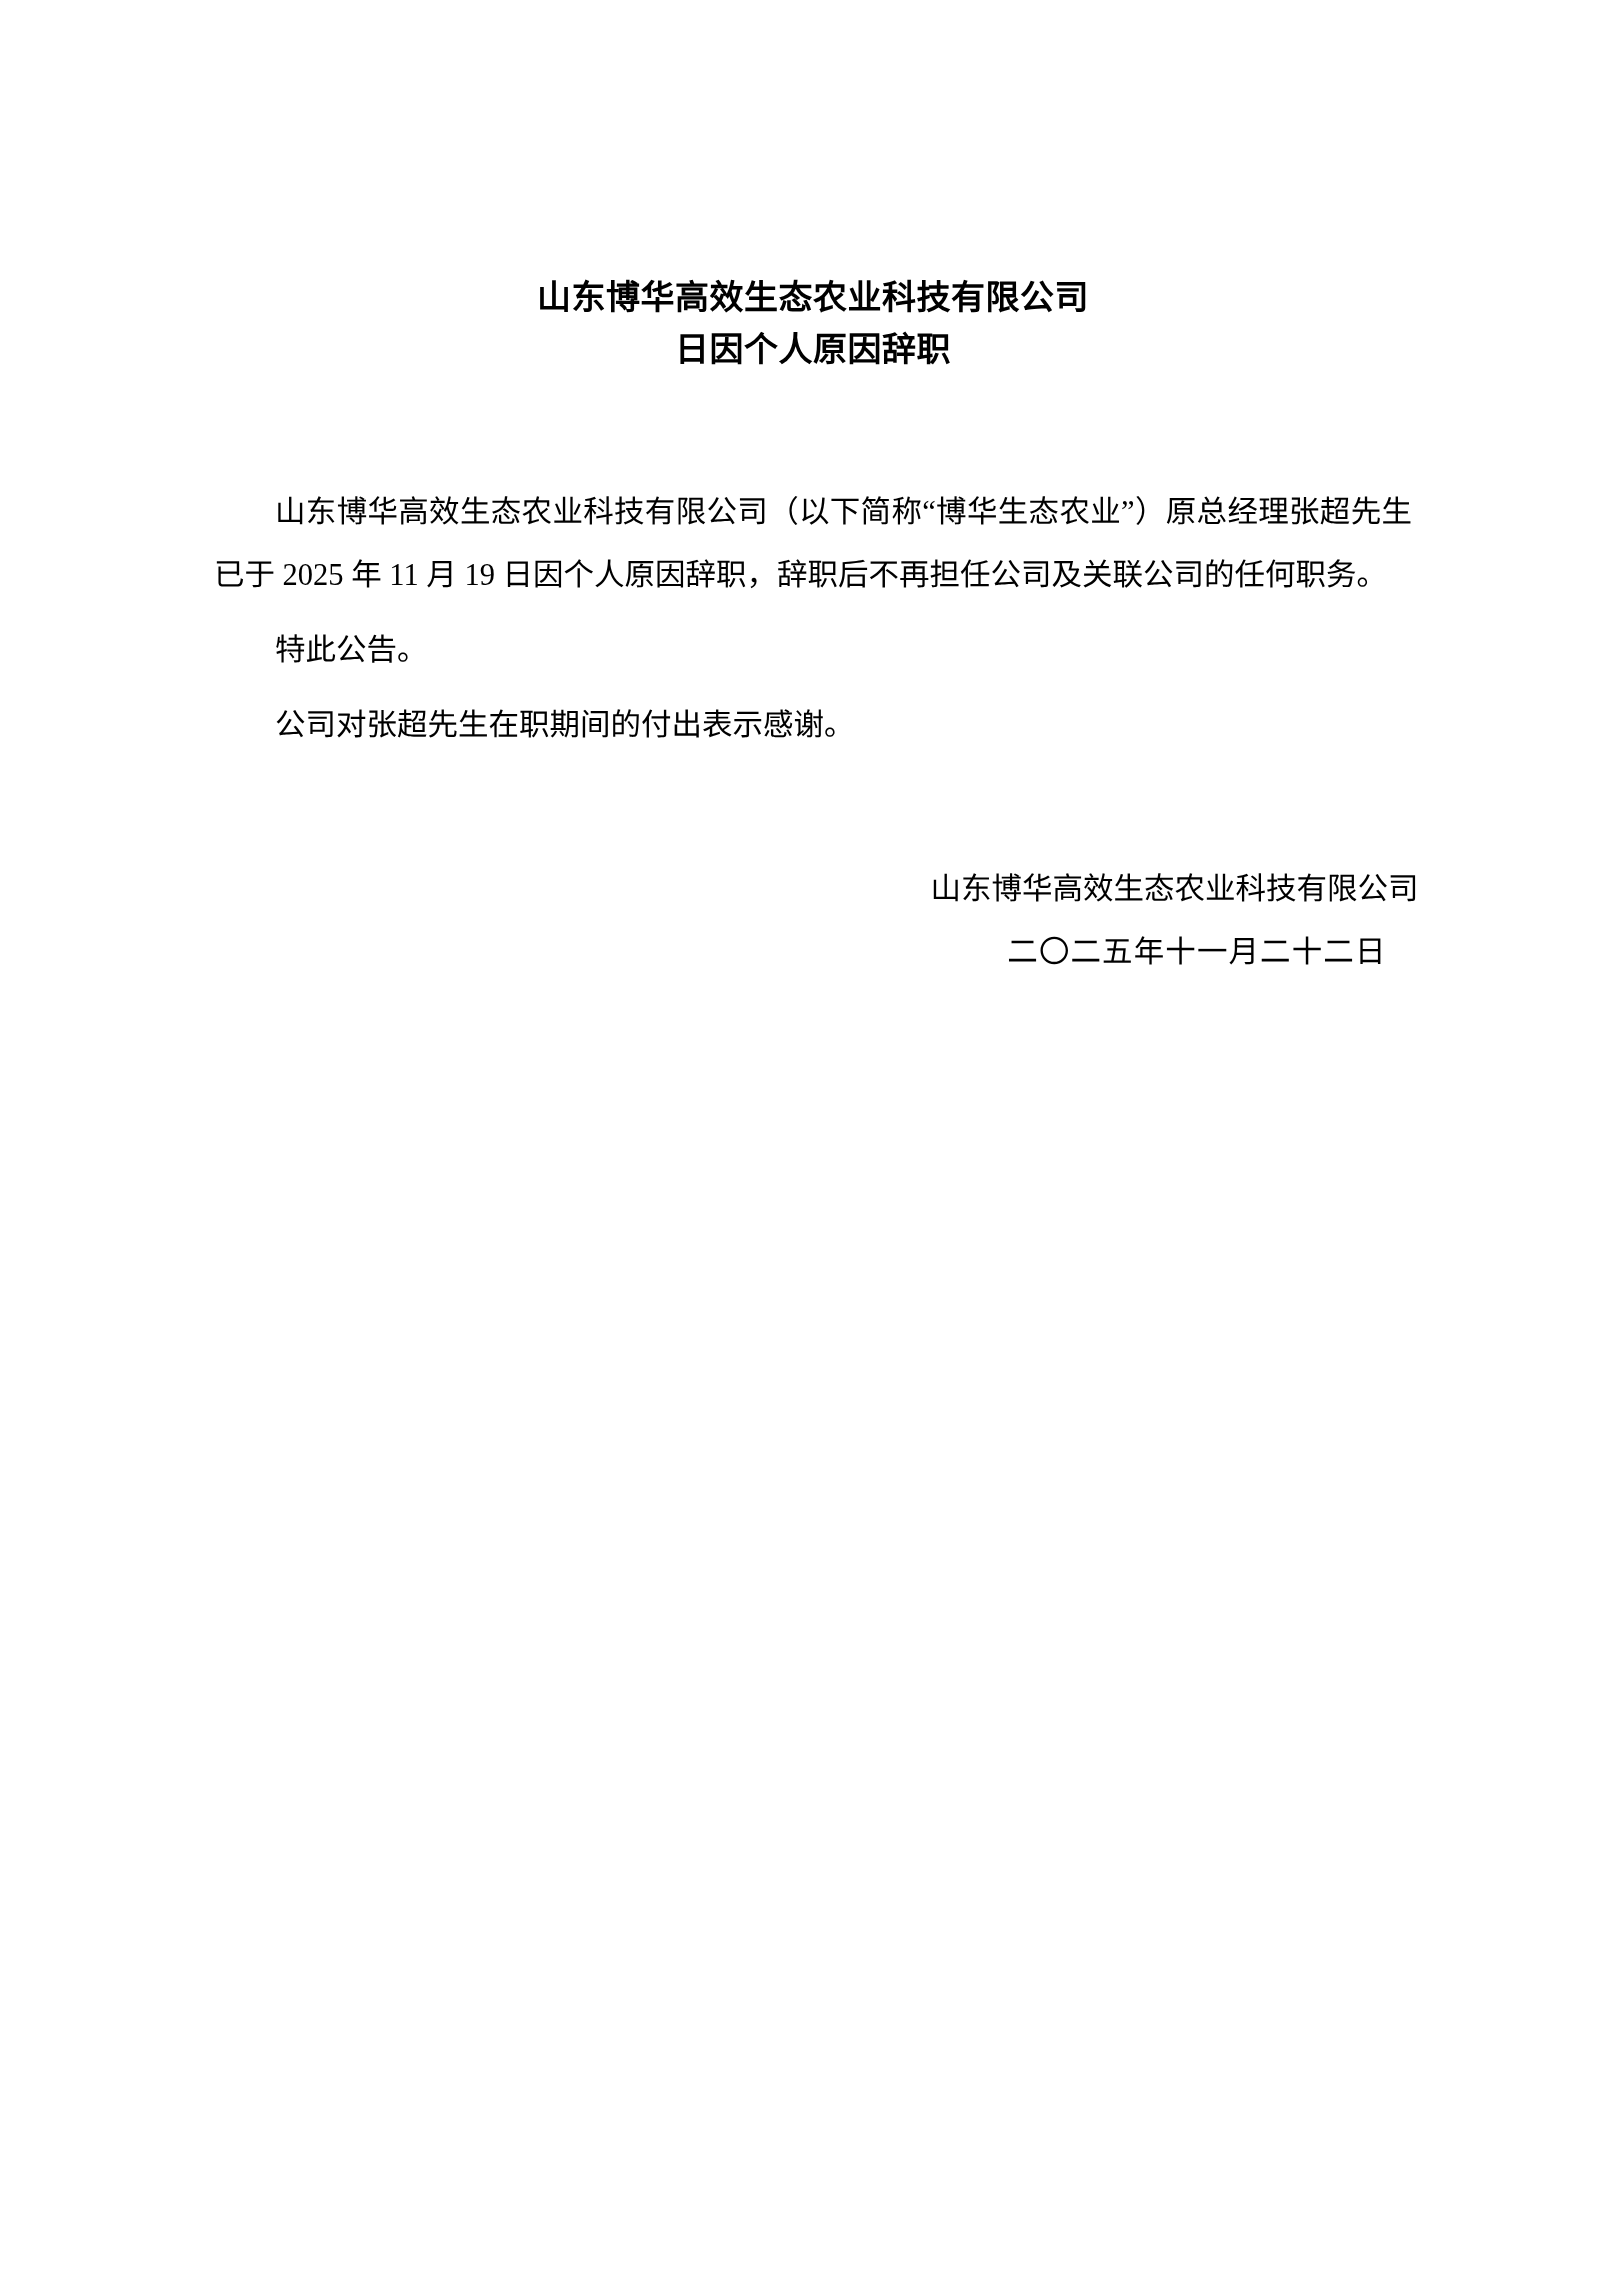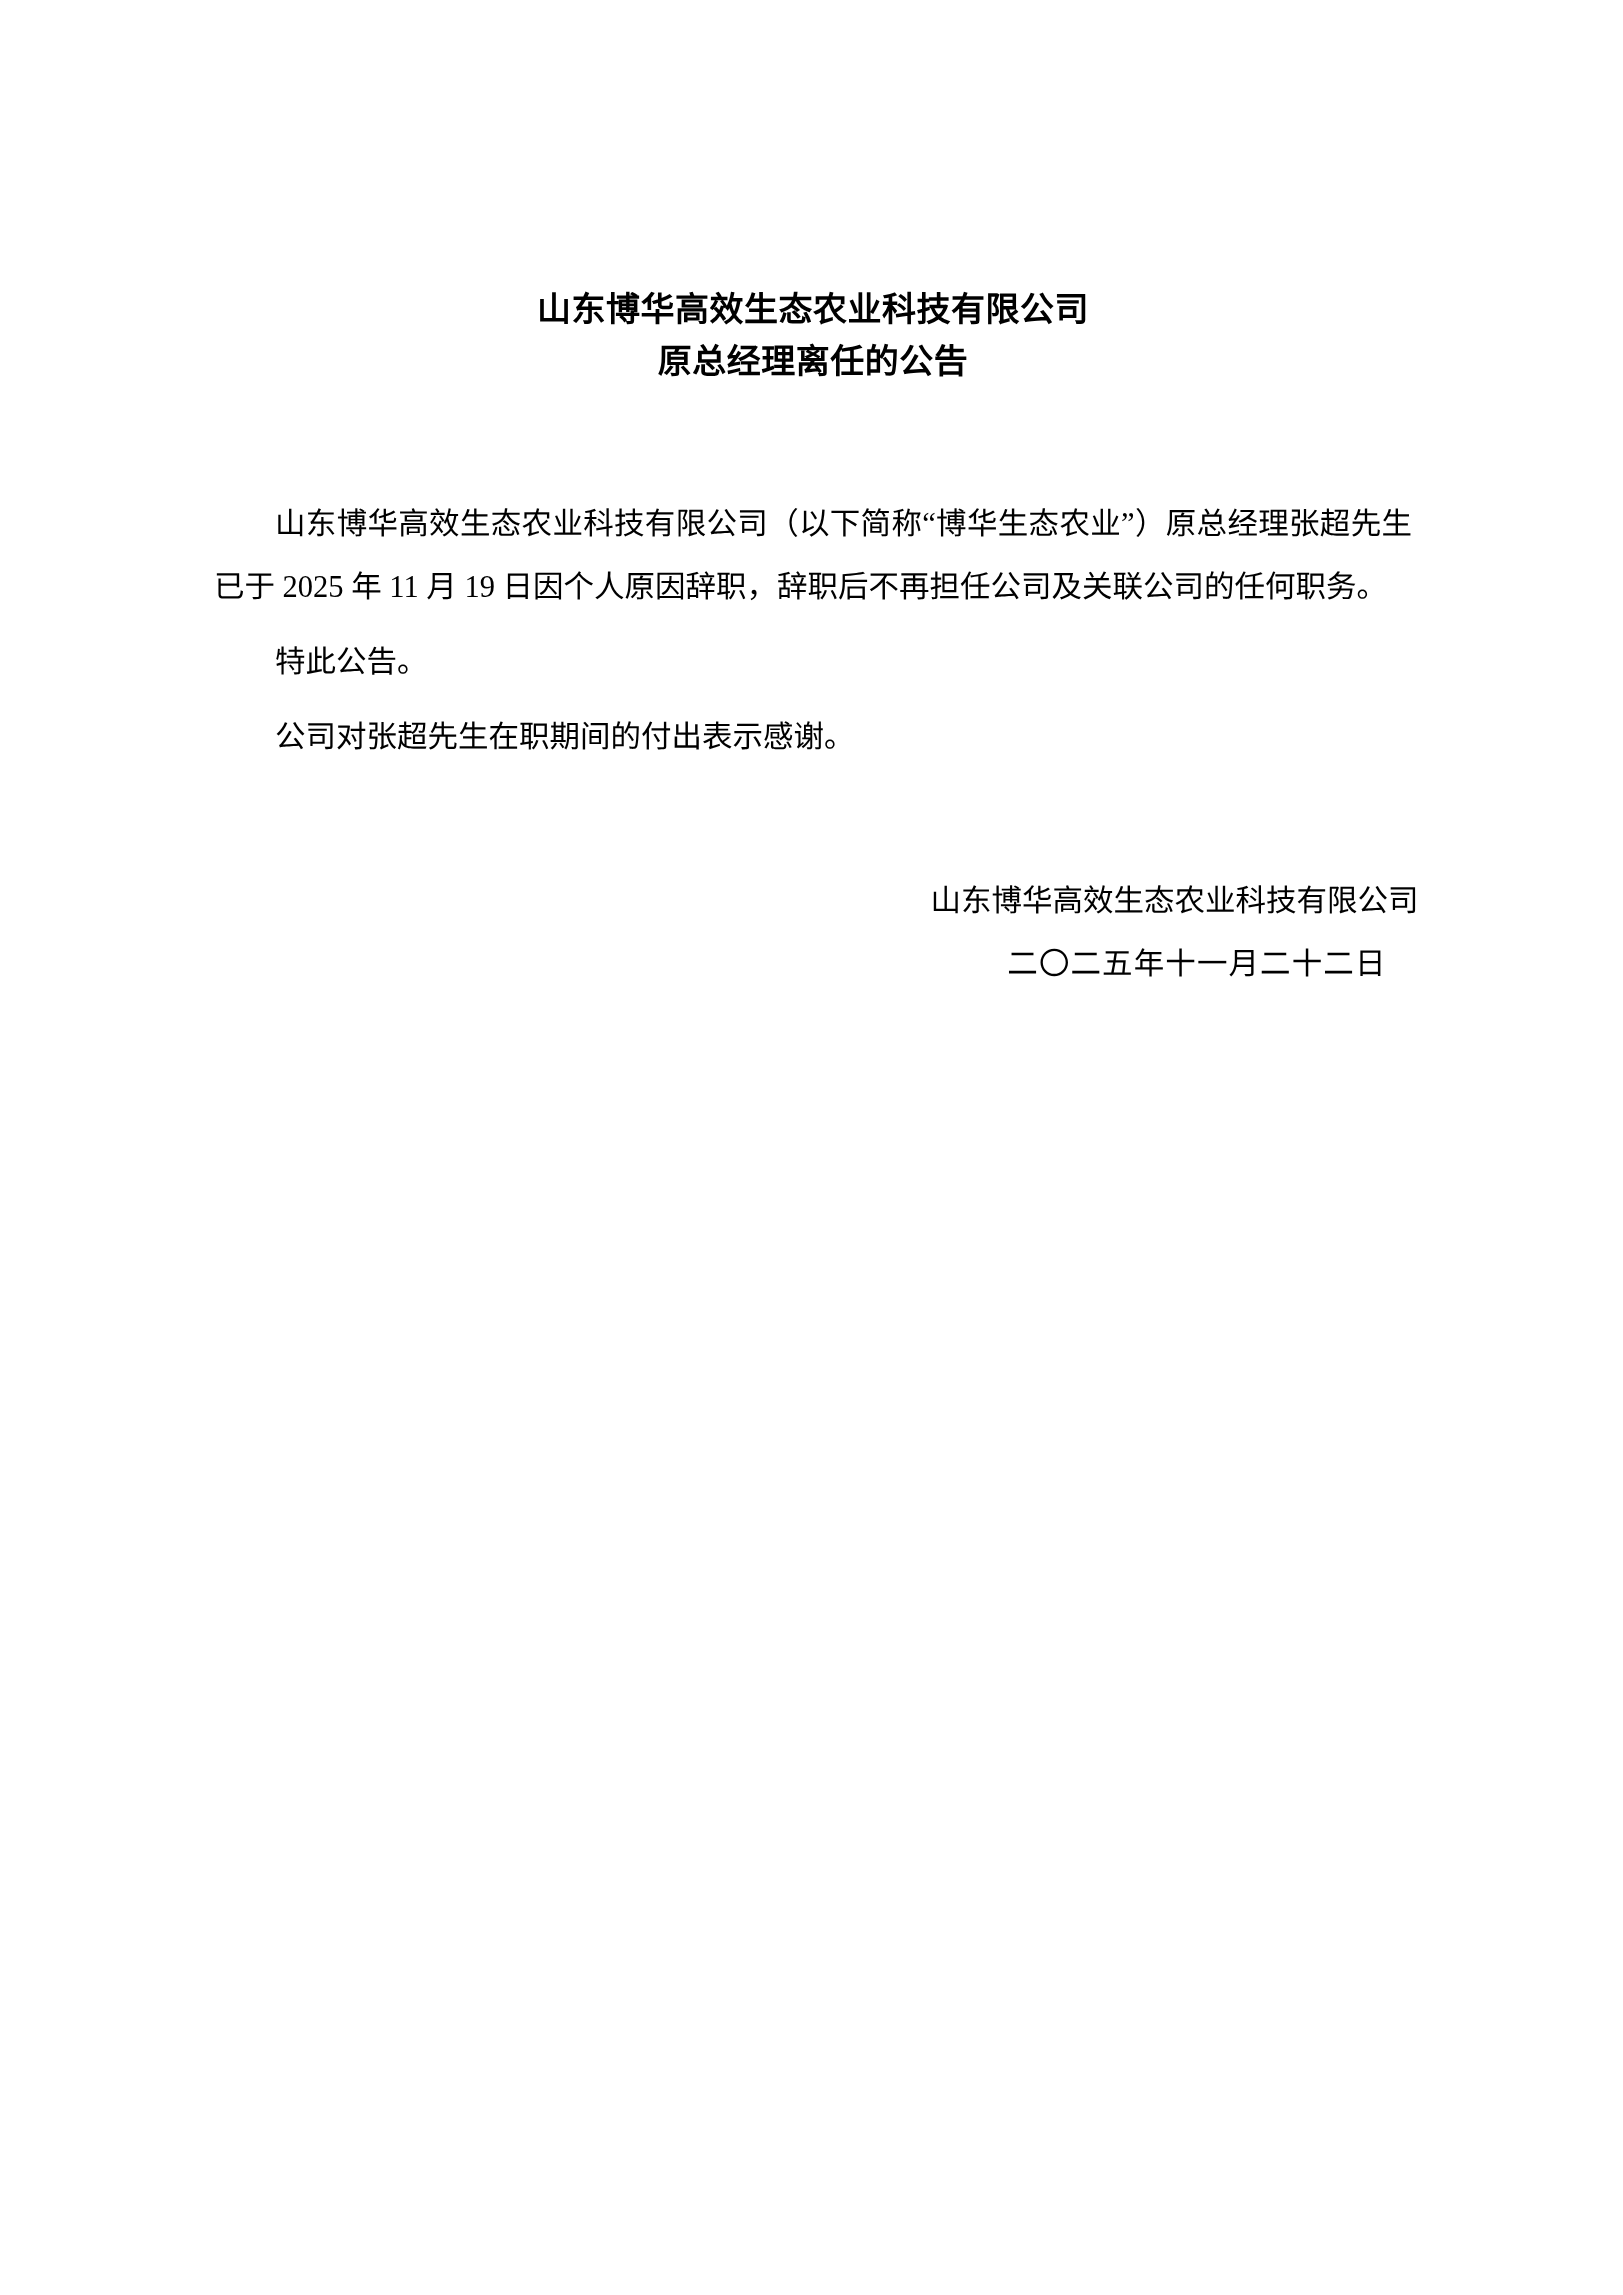--- a/index.html
+++ b/index.html
@@ -19,21 +19,21 @@
     position: relative;
     width: 1623px;
     height: 2295px;
     background: #ffffff;
     box-sizing: border-box;
   }
 
   .content {
     position: absolute;
     left: 202px;
-    top: 284px;
+    top: 272px;
     width: 1222px;
   }
 
   .doc-title {
     text-align: center;
     font-weight: bold;
     font-size: 34px;
     line-height: 52px;
     letter-spacing: 0.5px;
   }
@@ -81,21 +81,21 @@
   }
 </style>
 </head>
 <body>
 
 <div class="page">
   <div class="content">
 
     <div class="doc-title">
       <span class="line">山东博华高效生态农业科技有限公司</span>
-      <span class="line">原总经理离任的公告</span>
+      <span class="line">日因个人原因辞职</span>
     </div>
 
     <div class="title-gap"></div>
 
     <div class="body-text">
       <p class="para">山东博华高效生态农业科技有限公司（以下简称“博华生态农业”）原总经理张超先生已于 2025 年 11 月 19 日因个人原因辞职，辞职后不再担任公司及关联公司的任何职务。</p>
       <p class="para">特此公告。</p>
       <p class="para">公司对张超先生在职期间的付出表示感谢。</p>
     </div>
 

